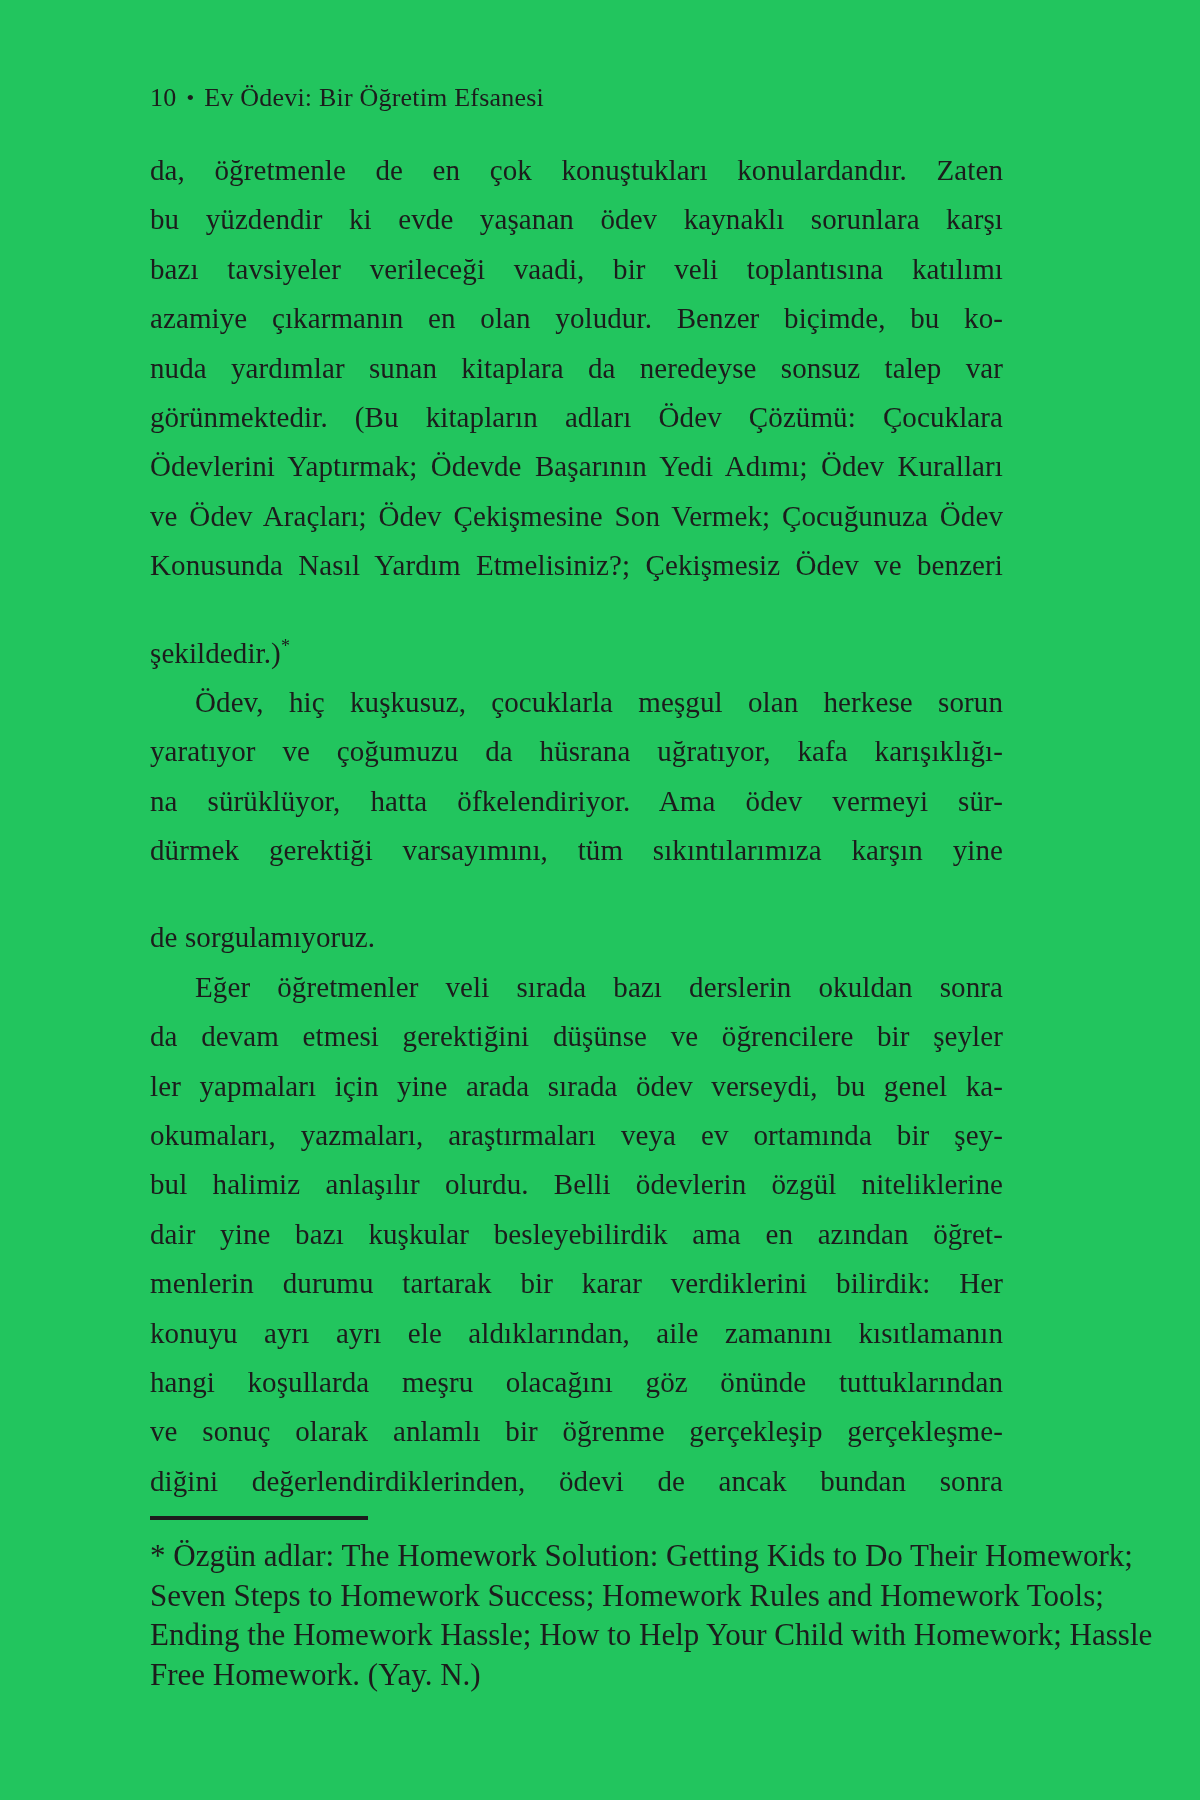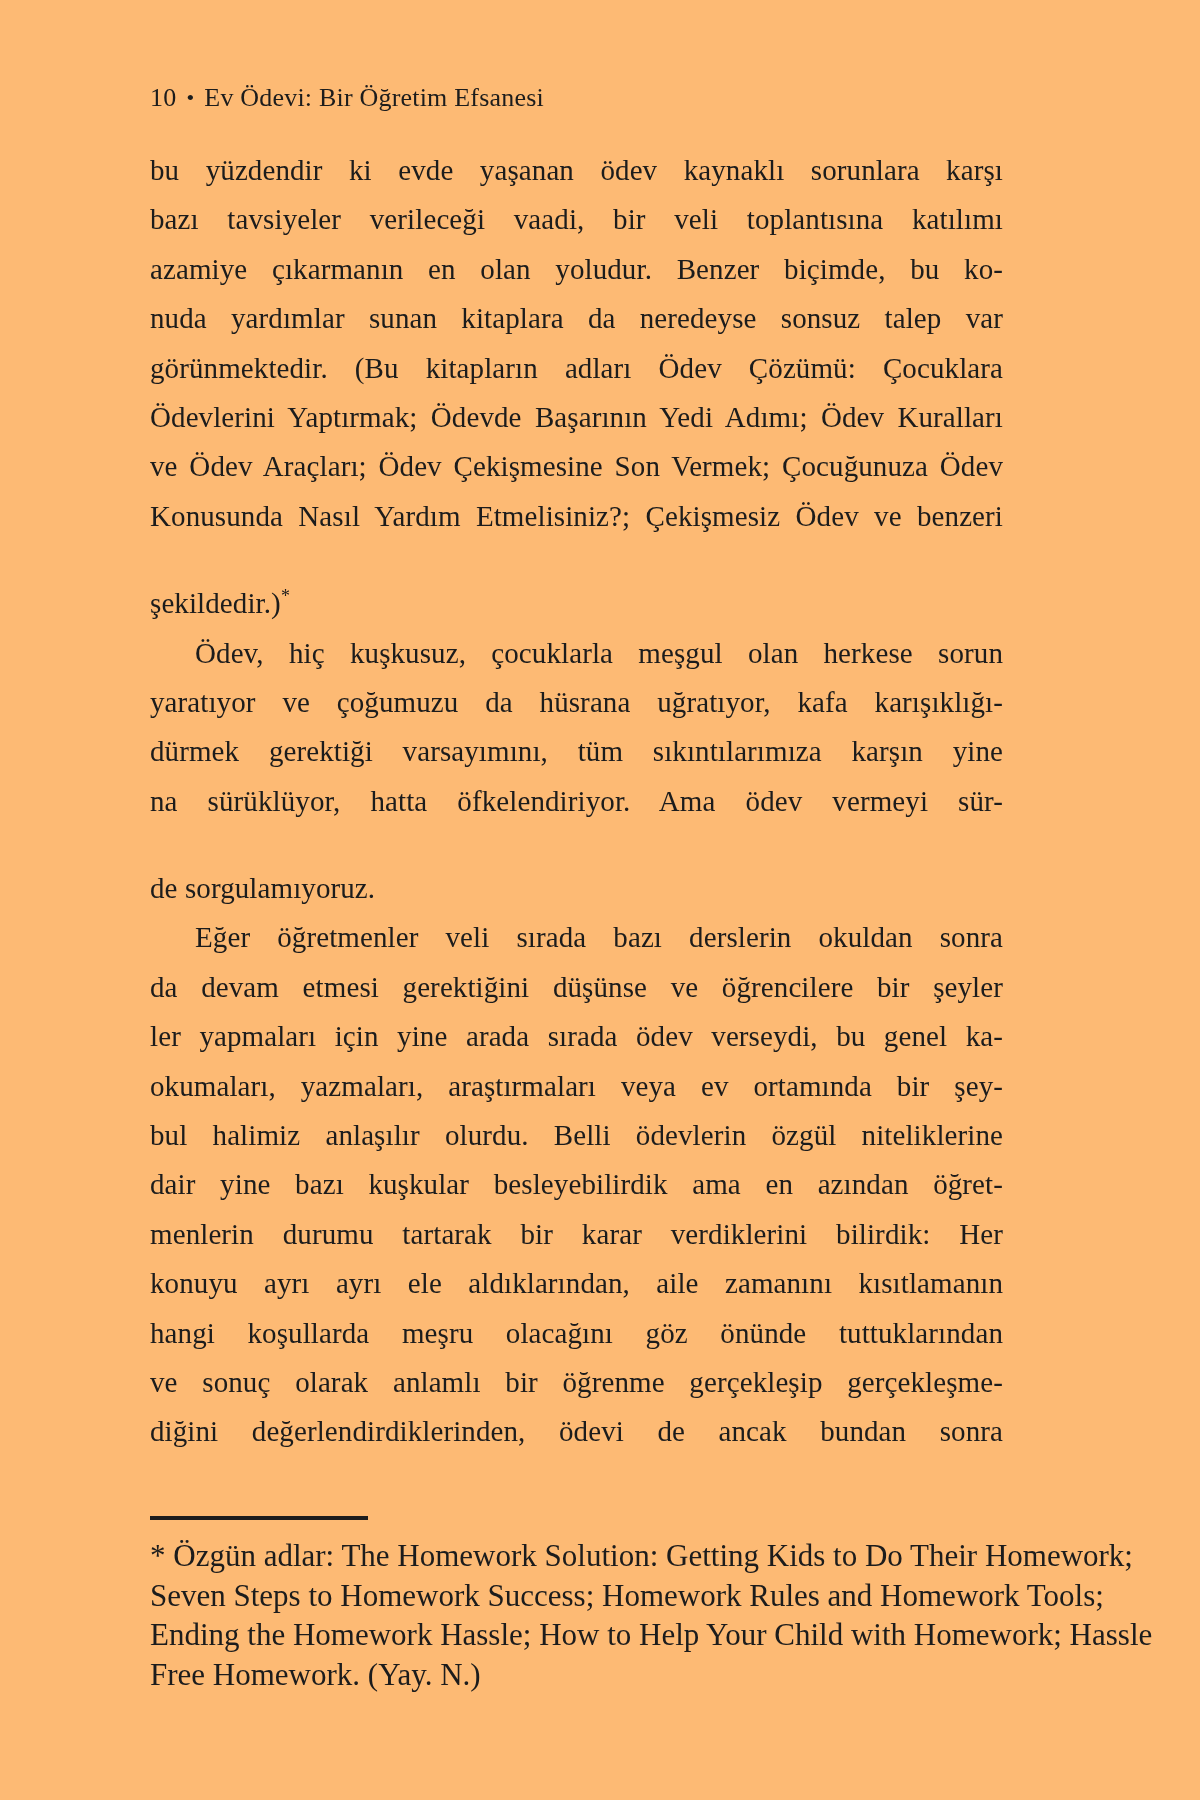--- a/index.html
+++ b/index.html
@@ -4,21 +4,21 @@
 <style>
   html, body {
     margin: 0;
     padding: 0;
     background: #ffffff;
   }
   .page {
     position: relative;
     width: 1200px;
     height: 1800px;
-    background: #fdba74;
+    background: #22c55e;
     color: #1c1c1c;
     font-family: "Liberation Serif", "DejaVu Serif", serif;
     overflow: hidden;
   }
   .running-head {
     position: absolute;
     left: 150px;
     top: 82px;
     font-size: 26px;
     line-height: 32px;
@@ -90,33 +90,34 @@
 </head>
 <body>
 
 <div class="page">
 
   <header class="running-head">
     <span>10</span><span class="bullet">•</span><span>Ev Ödevi: Bir Öğretim Efsanesi</span>
   </header>
 
   <main class="body-text" id="body-text">
+      <div class="line"><span>da, öğretmenle de en çok konuştukları konulardandır. Zaten</span></div>
       <div class="line"><span>bu yüzdendir ki evde yaşanan ödev kaynaklı sorunlara karşı</span></div>
       <div class="line"><span>bazı tavsiyeler verileceği vaadi, bir veli toplantısına katılımı</span></div>
       <div class="line"><span>azamiye çıkarmanın en olan yoludur. Benzer biçimde, bu ko-</span></div>
       <div class="line"><span>nuda yardımlar sunan kitaplara da neredeyse sonsuz talep var</span></div>
       <div class="line"><span>görünmektedir. (Bu kitapların adları </span><span class="it">Ödev Çözümü: Çocuklara</span></div>
       <div class="line"><span class="it">Ödevlerini Yaptırmak; Ödevde Başarının Yedi Adımı; Ödev Kuralları</span></div>
       <div class="line"><span class="it">ve Ödev Araçları; Ödev Çekişmesine Son Vermek; Çocuğunuza Ödev</span></div>
       <div class="line"><span class="it">Konusunda Nasıl Yardım Etmelisiniz?; Çekişmesiz Ödev</span><span> ve benzeri</span></div>
       <div class="line last"><span>şekildedir.)</span><span class="sup">*</span></div>
       <div class="line indent"><span>Ödev, hiç kuşkusuz, çocuklarla meşgul olan herkese sorun</span></div>
       <div class="line"><span>yaratıyor ve çoğumuzu da hüsrana uğratıyor, kafa karışıklığı-</span></div>
+      <div class="line"><span>na sürüklüyor, hatta öfkelendiriyor. Ama ödev vermeyi sür-</span></div>
       <div class="line"><span>dürmek </span><span class="it">gerektiği</span><span> varsayımını, tüm sıkıntılarımıza karşın yine</span></div>
-      <div class="line"><span>na sürüklüyor, hatta öfkelendiriyor. Ama ödev vermeyi sür-</span></div>
       <div class="line last"><span>de sorgulamıyoruz.</span></div>
       <div class="line indent"><span>Eğer öğretmenler </span><span class="it">veli sırada</span><span> bazı derslerin okuldan sonra</span></div>
       <div class="line"><span>da devam etmesi gerektiğini düşünse ve öğrencilere bir şeyler</span></div>
       <div class="line"><span>ler yapmaları için </span><span class="it">yine arada sırada</span><span> ödev verseydi, bu genel ka-</span></div>
       <div class="line"><span>okumaları, yazmaları, araştırmaları veya ev ortamında bir şey-</span></div>
       <div class="line"><span>bul halimiz anlaşılır olurdu. Belli ödevlerin özgül niteliklerine</span></div>
       <div class="line"><span>dair yine bazı kuşkular besleyebilirdik ama en azından öğret-</span></div>
       <div class="line"><span>menlerin durumu tartarak bir karar verdiklerini bilirdik: Her</span></div>
       <div class="line"><span>konuyu ayrı ayrı ele aldıklarından, aile zamanını kısıtlamanın</span></div>
       <div class="line"><span>hangi koşullarda meşru olacağını göz önünde tuttuklarından</span></div>

